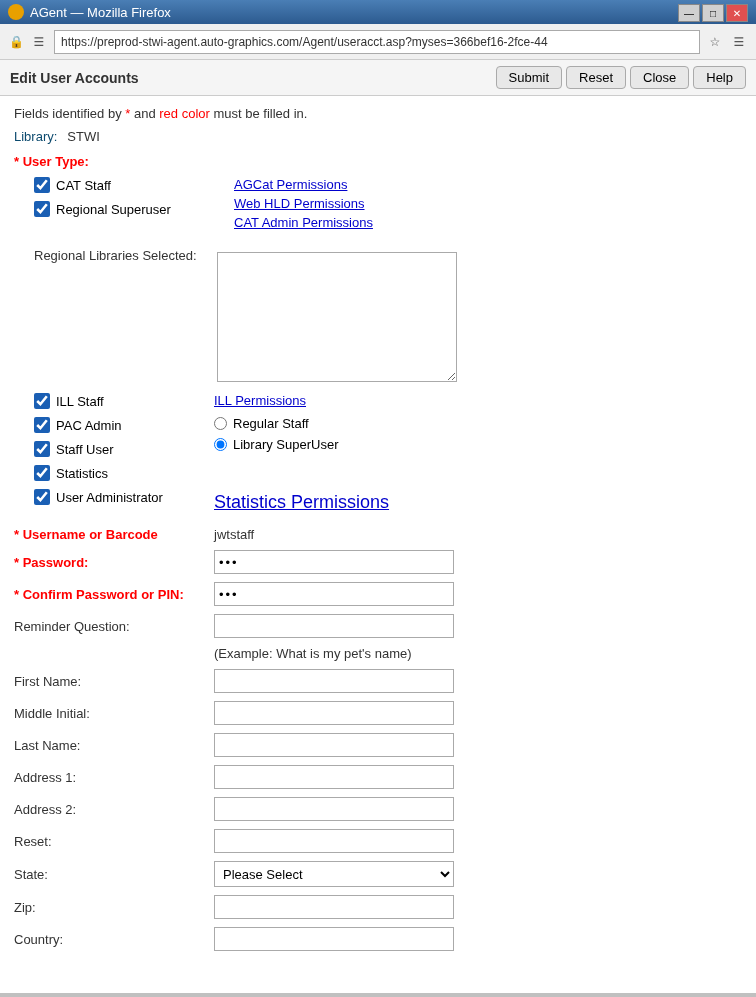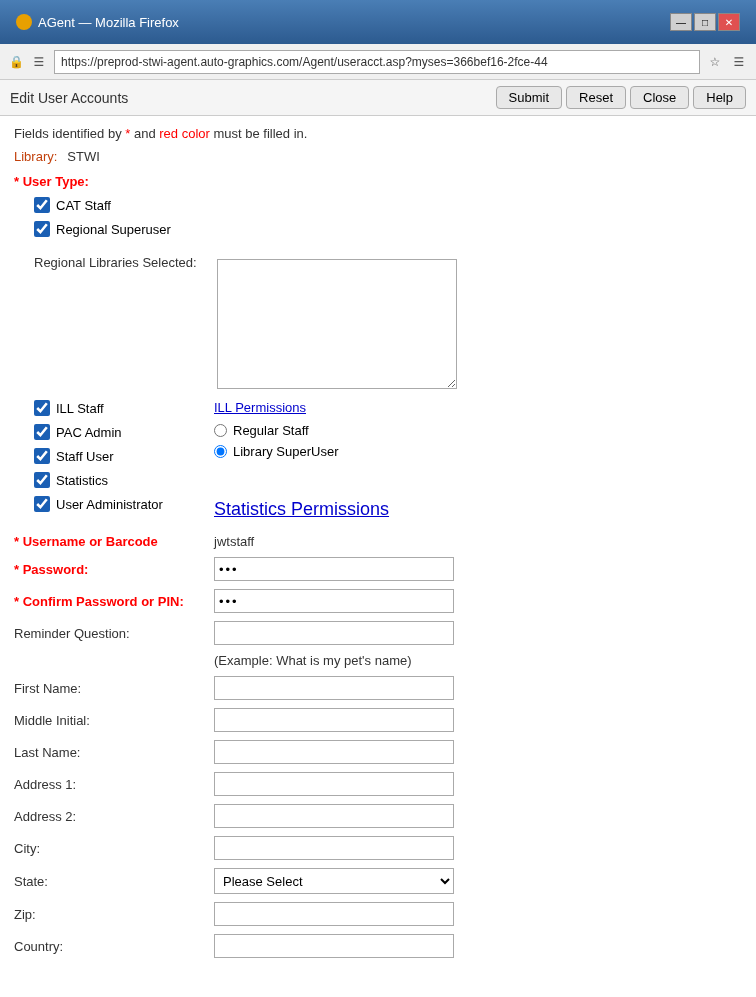--- a/index.html
+++ b/index.html
@@ -2,25 +2,25 @@
 <html><head>
   <meta charset="utf-8">
   <style>
     * { box-sizing: border-box; margin: 0; padding: 0; }
     body { font-family: Arial, sans-serif; font-size: 13px; background: #c0c0c0; width: 756px; height: 997px; overflow: hidden; }
 
     
     .window-titlebar {
       background: linear-gradient(to bottom, #4a7eb5, #2c5a8f);
       color: white;
-      padding: 4px 16px;
+      padding: 4px 8px;
       display: flex;
-      align-items: center;
+      align-items: flex-start;
       justify-content: space-between;
-      height: 44px;
+      height: 24px;
     }
     .titlebar-left { display: flex; align-items: center; gap: 6px; font-size: 13px; }
     .titlebar-icon { width: 16px; height: 16px; background: #e8a000; border-radius: 50%; display: inline-block; }
     .titlebar-controls { display: flex; gap: 2px; }
     .titlebar-btn {
       width: 22px; height: 18px; background: #d0d0d0; border: 1px solid #888;
       font-size: 10px; cursor: pointer; display: flex; align-items: center; justify-content: center;
     }
     .titlebar-btn.close { background: #e05050; color: white; }
 
@@ -52,21 +52,21 @@
 
     
     .toolbar {
       background: #f5f5f5;
       border-bottom: 1px solid #ccc;
       padding: 6px 10px;
       display: flex;
       align-items: center;
       justify-content: space-between;
     }
-    .toolbar-title { font-size: 14px; font-weight: normal; color: #333; }
+    .toolbar-title { font-size: 14px; font-weight: bold; color: #333; }
     .toolbar-buttons { display: flex; gap: 4px; }
     .toolbar-btn {
       padding: 3px 12px; font-size: 13px; background: #e8e8e8;
       border: 1px solid #aaa; cursor: pointer; border-radius: 4px;
     }
 
     
     .content-area {
       flex: 1;
       overflow-y: scroll;
@@ -78,21 +78,21 @@
     
     .content-area::-webkit-scrollbar { width: 16px; }
     .content-area::-webkit-scrollbar-track { background: #f0f0f0; border-left: 1px solid #ccc; }
     .content-area::-webkit-scrollbar-thumb { background: #c0c0c0; border: 1px solid #aaa; }
 
     .field-note { color: #333; margin-bottom: 8px; font-size: 13px; }
     .field-note .asterisk { color: red; }
     .field-note .red-text { color: red; }
 
     .library-row { display: flex; align-items: center; gap: 10px; margin-bottom: 10px; }
-    .library-label { font-weight: normal; color: #c2410c; }
+    .library-label { font-weight: normal; color: #0c4a6e; }
     .library-value { color: #333; }
 
     .radio-group { display: flex; align-items: center; gap: 20px; margin-bottom: 10px; }
     .radio-item { display: flex; align-items: center; gap: 6px; }
     .radio-item input[type="radio"] { cursor: pointer; }
 
     
     .staff-section { display: flex; gap: 20px; margin-left: 20px; }
     .staff-left { min-width: 180px; }
     .staff-right { flex: 1; }
@@ -201,20 +201,27 @@
       <div class="staff-left">
         <div class="checkbox-item">
           <input type="checkbox" id="cat_staff" checked="" style="">
           <label for="cat_staff">CAT Staff</label>
         </div>
         <div class="checkbox-item">
           <input type="checkbox" id="regional_su" checked="" style="">
           <label for="regional_su">Regional Superuser</label>
         </div>
       </div>
+      <div class="staff-right">
+        <div class="permissions-links">
+          <a class="perm-link">AGCat Permissions</a>
+          <a class="perm-link">Web HLD Permissions</a>
+          <a class="perm-link">CAT Admin Permissions</a>
+        </div>
+      </div>
     </div>
 
     <div style="margin-top: 10px; display: flex; gap: 20px; margin-left: 20px;">
       <div>
         <span class="regional-label">Regional Libraries Selected:</span>
       </div>
       <div class="textarea-container">
         <textarea class="regional-libs" style=""></textarea>
       </div>
     </div>
@@ -301,21 +308,21 @@
       <span class="form-label">Address 1:</span>
       <input type="text" class="form-input" style="">
     </div>
 
     <div class="form-row">
       <span class="form-label">Address 2:</span>
       <input type="text" class="form-input" style="">
     </div>
 
     <div class="form-row">
-      <span class="form-label">City:</span>
+      <span class="form-label">Reset:</span>
       <input type="text" class="form-input" style="">
     </div>
 
     <div class="form-row">
       <span class="form-label">State:</span>
       <select class="select-input">
       <option value="Please Select">Please Select</option><option value="AL">AL</option><option value="AK">AK</option><option value="AZ">AZ</option><option value="AR">AR</option><option value="CA">CA</option><option value="CO">CO</option><option value="CT">CT</option><option value="DE">DE</option><option value="FL">FL</option><option value="GA">GA</option><option value="HI">HI</option><option value="ID">ID</option><option value="IL">IL</option><option value="IN">IN</option><option value="IA">IA</option><option value="KS">KS</option><option value="KY">KY</option><option value="LA">LA</option><option value="ME">ME</option><option value="MD">MD</option><option value="MA">MA</option><option value="MI">MI</option><option value="MN">MN</option><option value="MS">MS</option><option value="MO">MO</option><option value="MT">MT</option><option value="NE">NE</option><option value="NV">NV</option><option value="NH">NH</option><option value="NJ">NJ</option><option value="NM">NM</option><option value="NY">NY</option><option value="NC">NC</option><option value="ND">ND</option><option value="OH">OH</option><option value="OK">OK</option><option value="OR">OR</option><option value="PA">PA</option><option value="RI">RI</option><option value="SC">SC</option><option value="SD">SD</option><option value="TN">TN</option><option value="TX">TX</option><option value="UT">UT</option><option value="VT">VT</option><option value="VA">VA</option><option value="WA">WA</option><option value="WV">WV</option><option value="WI">WI</option><option value="WY">WY</option></select>
     </div>
 
     <div class="form-row">

